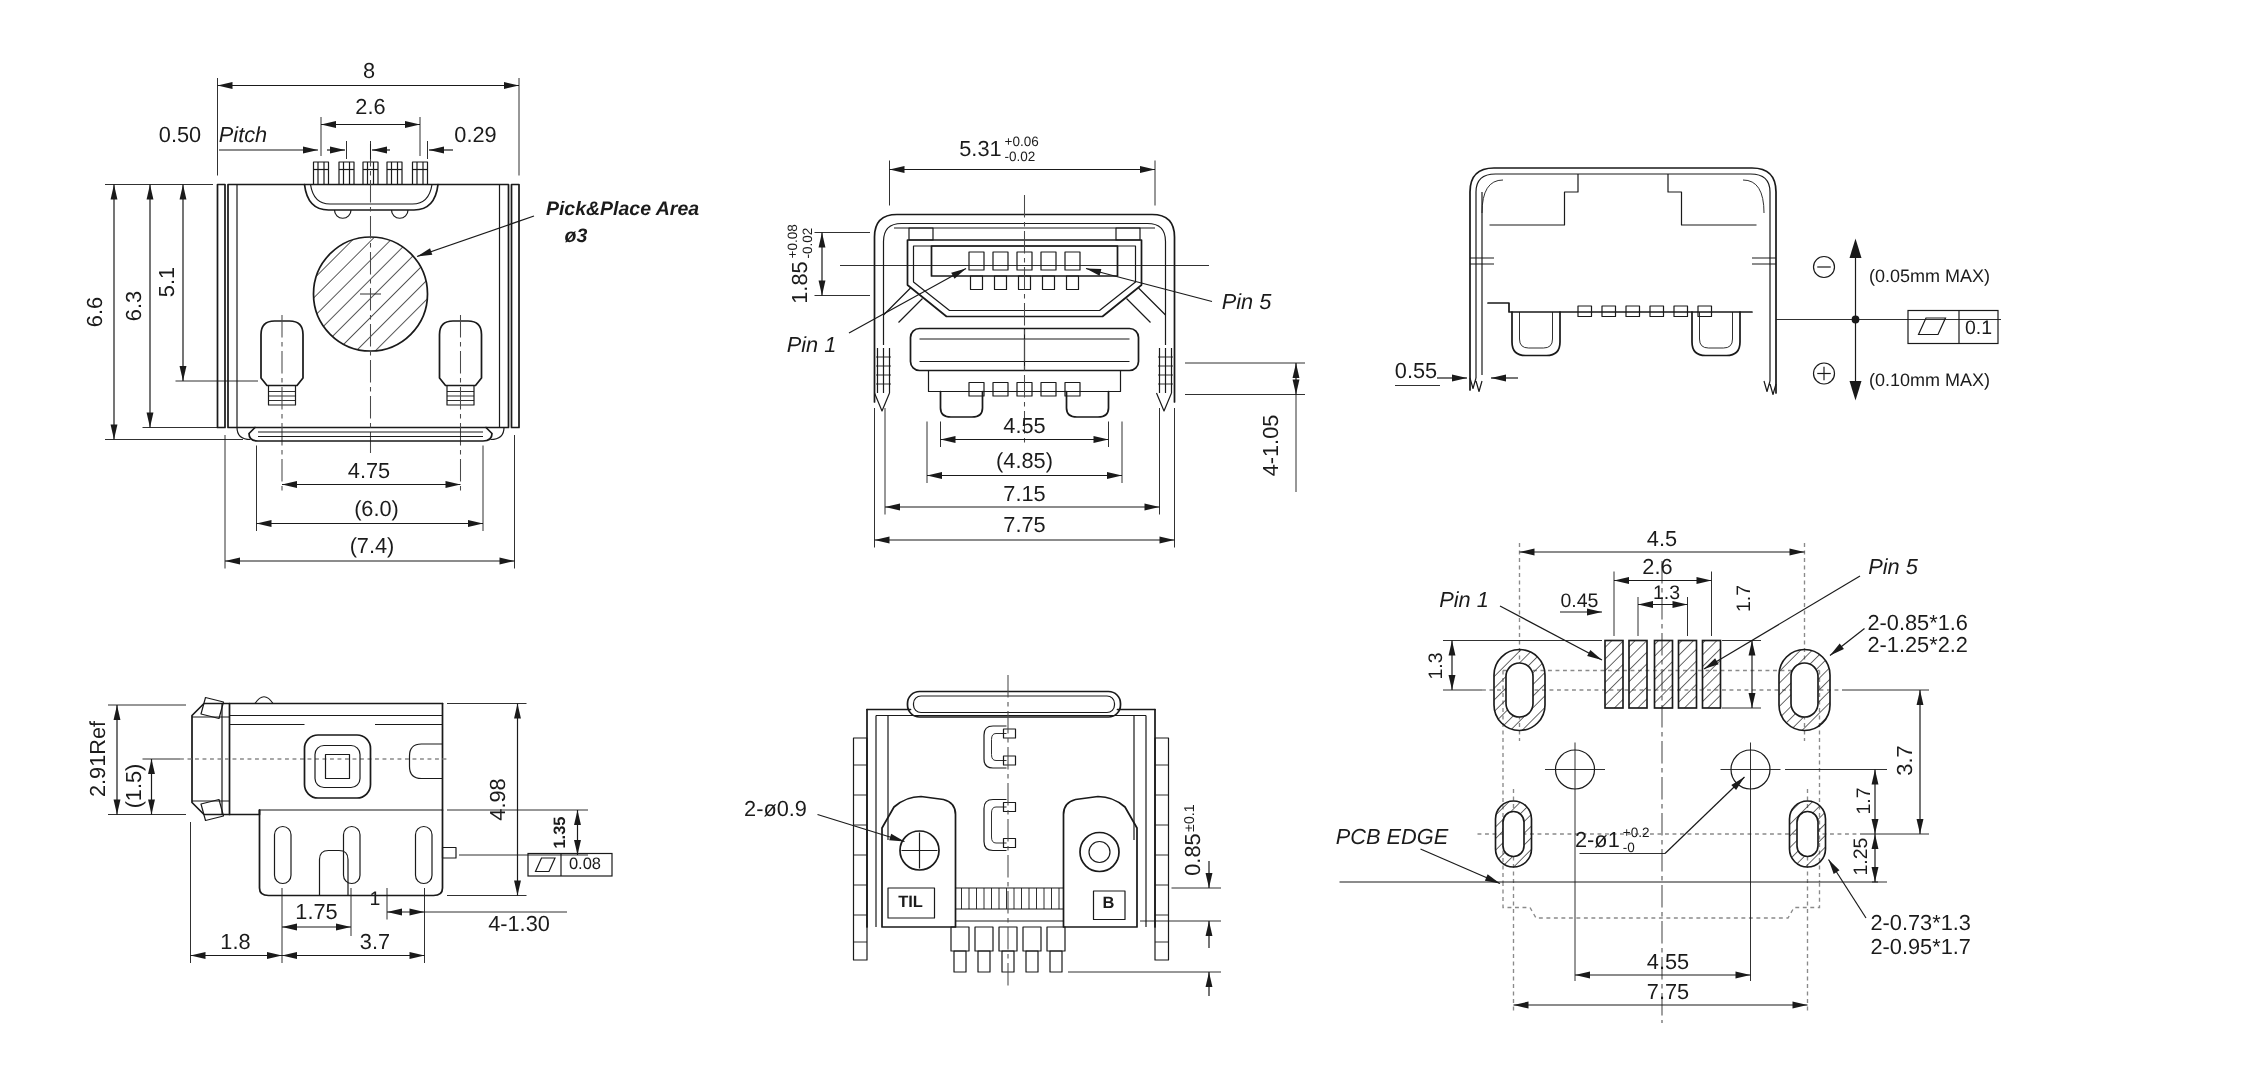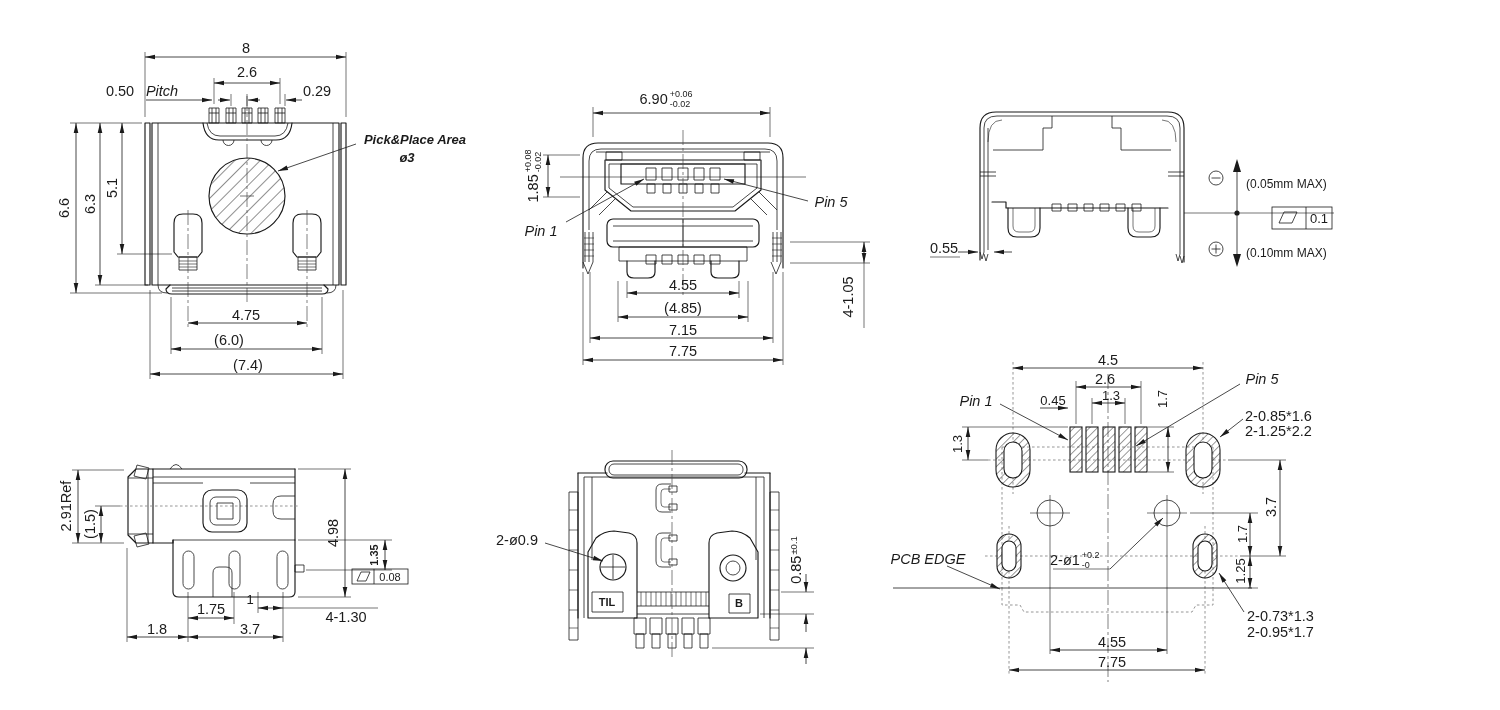--- a/index.html
+++ b/index.html
@@ -419,28 +419,28 @@
 <div class="layer">
   <div class="lbl" style="left:246px;top:48px">8</div>
   <div class="lbl" style="left:247px;top:72px">2.6</div>
   <div class="lbl" style="left:120px;top:91px">0.50</div>
   <div class="lbl it" style="left:162px;top:91px">Pitch</div>
   <div class="lbl" style="left:317px;top:91px">0.29</div>
   <div class="lbl rot" style="left:64px;top:208px">6.6</div>
   <div class="lbl rot" style="left:90px;top:204px">6.3</div>
   <div class="lbl rot" style="left:112px;top:188px">5.1</div>
   <div class="lbl it bd s13" style="left:415px;top:139px">Pick&amp;Place Area</div>
-  <div class="lbl it bd s13" style="left:407px;top:157px">ø3</div>
+  <div class="lbl it bd s13" style="left:384px;top:157px">ø3</div>
   <div class="lbl" style="left:246px;top:315px">4.75</div>
-  <div class="lbl" style="left:229px;top:340px">(6.0)</div>
+  <div class="lbl" style="left:251px;top:340px">(6.0)</div>
   <div class="lbl" style="left:248px;top:365px">(7.4)</div>
 </div>
 
 <div class="layer">
-  <div class="lbl" style="left:666px;top:100px"><span>6.90</span><span class="tolstack">
+  <div class="lbl" style="left:666px;top:100px"><span>5.31</span><span class="tolstack">
           <span>+0.06</span>
           <span>-0.02</span>
         </span></div>
   <div class="lbl rot" style="left:534px;top:176px"><span>1.85</span><span class="tolstack">
           <span>+0.08</span>
           <span>-0.02</span>
         </span></div>
   <div class="lbl it" style="left:541px;top:231px">Pin 1</div>
   <div class="lbl it" style="left:831px;top:202px">Pin 5</div>
   <div class="lbl" style="left:683px;top:285px">4.55</div>

